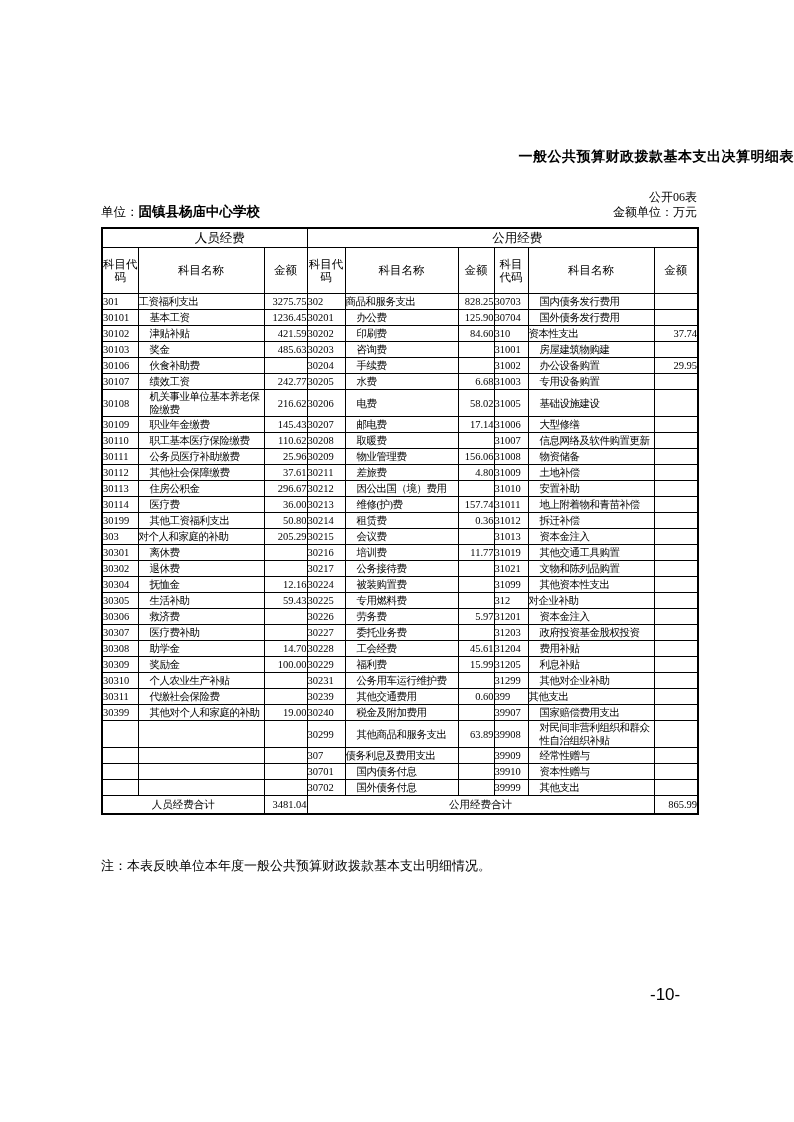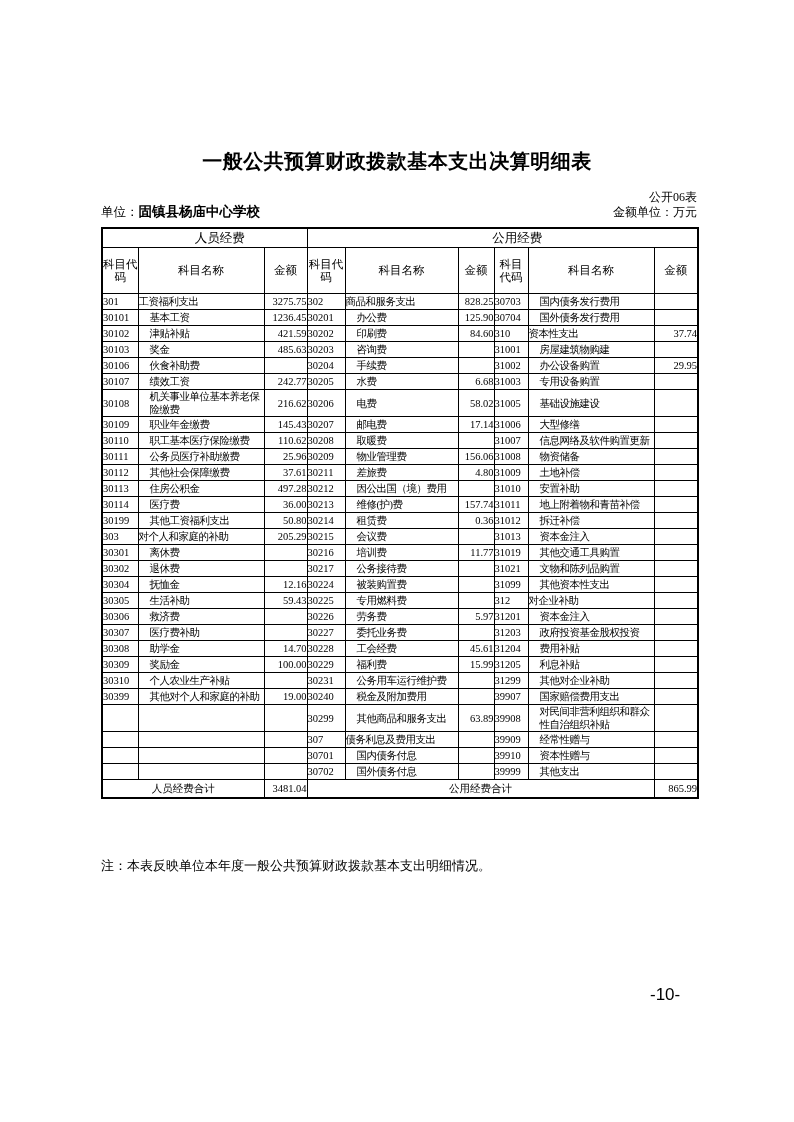--- a/index.html
+++ b/index.html
@@ -6,23 +6,23 @@
   .page {
     position:relative;
     width:794px; height:1122px;
     background:#ffffff;
     color:#000;
     font-family:"Liberation Serif", serif;
     overflow:hidden;
   }
   .doc-title {
     position:absolute; top:148px; left:0; width:100%;
-    text-align:center;
+    text-align:right;
     font-family:"Liberation Sans", sans-serif;
-    font-weight:bold; font-size:20px; letter-spacing:0.5px;
+    font-weight:bold; font-size:14px; letter-spacing:0.5px;
   }
   .form-label {
     position:absolute; top:189px; left:101px; width:596px;
     text-align:right; font-size:12px;
   }
   .unit-row {
     position:absolute; top:203px; left:101px; width:596px;
     display:flex; justify-content:space-between; align-items:flex-end;
   }
   .unit-left { font-size:12.5px; }
@@ -230,21 +230,21 @@
           <td class="code">30211</td>
           <td class="name indent">差旅费</td>
           <td class="amt">4.80</td>
           <td class="code">31009</td>
           <td class="name indent">土地补偿</td>
           <td class="amt"></td>
         </tr>
         <tr>
           <td class="code">30113</td>
           <td class="name indent">住房公积金</td>
-          <td class="amt">497.28</td>
+          <td class="amt">296.67</td>
           <td class="code">30212</td>
           <td class="name indent">因公出国（境）费用</td>
           <td class="amt"></td>
           <td class="code">31010</td>
           <td class="name indent">安置补助</td>
           <td class="amt"></td>
         </tr>
         <tr>
           <td class="code">30114</td>
           <td class="name indent">医疗费</td>
@@ -368,20 +368,31 @@
         </tr>
         <tr>
           <td class="code">30310</td>
           <td class="name indent">个人农业生产补贴</td>
           <td class="amt"></td>
           <td class="code">30231</td>
           <td class="name indent">公务用车运行维护费</td>
           <td class="amt"></td>
           <td class="code">31299</td>
           <td class="name indent">其他对企业补助</td>
+          <td class="amt"></td>
+        </tr>
+        <tr>
+          <td class="code">30311</td>
+          <td class="name indent">代缴社会保险费</td>
+          <td class="amt"></td>
+          <td class="code">30239</td>
+          <td class="name indent">其他交通费用</td>
+          <td class="amt">0.60</td>
+          <td class="code">399</td>
+          <td class="name">其他支出</td>
           <td class="amt"></td>
         </tr>
         <tr>
           <td class="code">30399</td>
           <td class="name indent">其他对个人和家庭的补助</td>
           <td class="amt">19.00</td>
           <td class="code">30240</td>
           <td class="name indent">税金及附加费用</td>
           <td class="amt"></td>
           <td class="code">39907</td>

